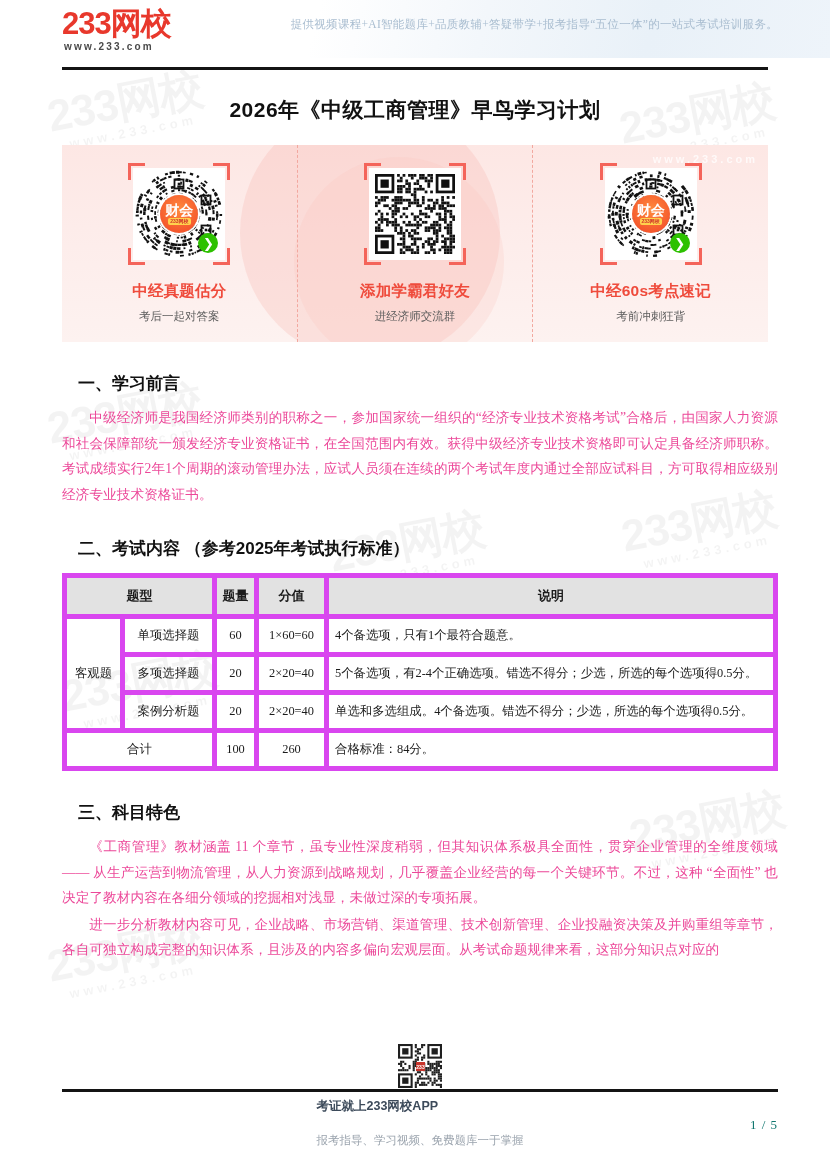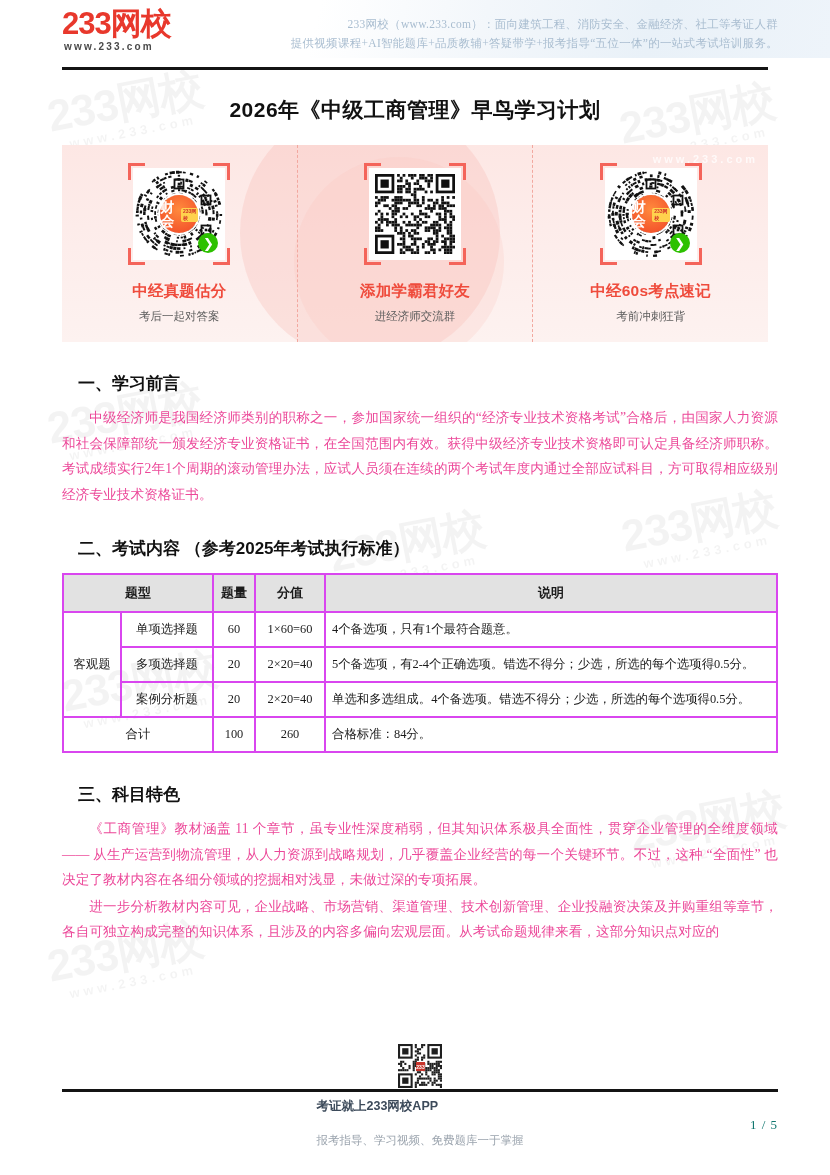--- a/index.html
+++ b/index.html
@@ -107,21 +107,21 @@
   .qr-svg { display:block; }
   .qr-badge-wx {
     position:absolute; right:7px; bottom:7px; width:20px; height:20px; border-radius:50%;
     background:#2dc100; display:flex; align-items:center; justify-content:center;
     color:#fff; font-size:13px; font-family:"DejaVu Sans",sans-serif; line-height:1;
   }
   .qr-center-logo{
     position:absolute; left:50%; top:50%; transform:translate(-50%,-50%);
     width:38px;height:38px;border-radius:50%;
     background:radial-gradient(circle at 50% 38%, #ff8a3d 0%, #f4562c 75%);
-    display:flex;flex-direction:row;align-items:center;justify-content:center;
+    display:flex;flex-direction:column;align-items:center;justify-content:center;
     box-shadow:0 0 0 2px #fff;
   }
   .qr-center-logo .cl-t{font-family:"Liberation Sans","DejaVu Sans",sans-serif;font-weight:800;font-size:14px;color:#fff;line-height:14px;}
   .qr-center-logo .cl-b{font-family:"Liberation Sans","DejaVu Sans",sans-serif;font-weight:700;font-size:5px;color:#fff;background:#ffd24d;color:#d2342a;border-radius:2px;padding:0 2px;margin-top:1px;line-height:7px;}
 
   .promo-title {
     margin-top: 16px;
     font-family:"Liberation Sans","DejaVu Sans",sans-serif;
     font-weight:800; font-size:15.5px; color:#ef4b3c; letter-spacing:.2px;
   }
@@ -150,21 +150,21 @@
   .para + .para { margin-top:1px; }
 
   
   .tbl-wrap { margin: 13px 52px 0 62px; }
   table.exam {
     width:100%; border-collapse:collapse;
     font-size:12.4px; color:#1b1b1b;
     table-layout:fixed;
   }
   table.exam th, table.exam td {
-    border:2px solid #d946ef;
+    border:5px solid #d946ef;
     padding: 5px 6px;
     vertical-align:middle;
   }
   table.exam thead th {
     background:#e2e2e2;
     font-family:"Liberation Sans","DejaVu Sans",sans-serif;
     font-weight:800; font-size:13px; text-align:center;
     padding: 9px 4px;
   }
   td.c { text-align:center; }
@@ -235,21 +235,20 @@
 </div>
 
 <div class="page">
 
   <div class="masthead">
     <div class="logo-wrap">
       <div class="logo-main">233网校</div>
       <div class="logo-sub">www.233.com</div>
     </div>
     <div class="masthead-text">
-      <div>233网校（www.233.com）：面向建筑工程、消防安全、金融经济、社工等考证人群</div>
       <div>提供视频课程+AI智能题库+品质教辅+答疑带学+报考指导“五位一体”的一站式考试培训服务。</div>
     </div>
   </div>
   <div class="rule-top"></div>
 
   <div class="doc-title">2026年《中级工商管理》早鸟学习计划</div>
 
   <div class="promo">
     <div class="promo-bg-circle"></div>
     <div class="promo-bg-circle b"></div>

